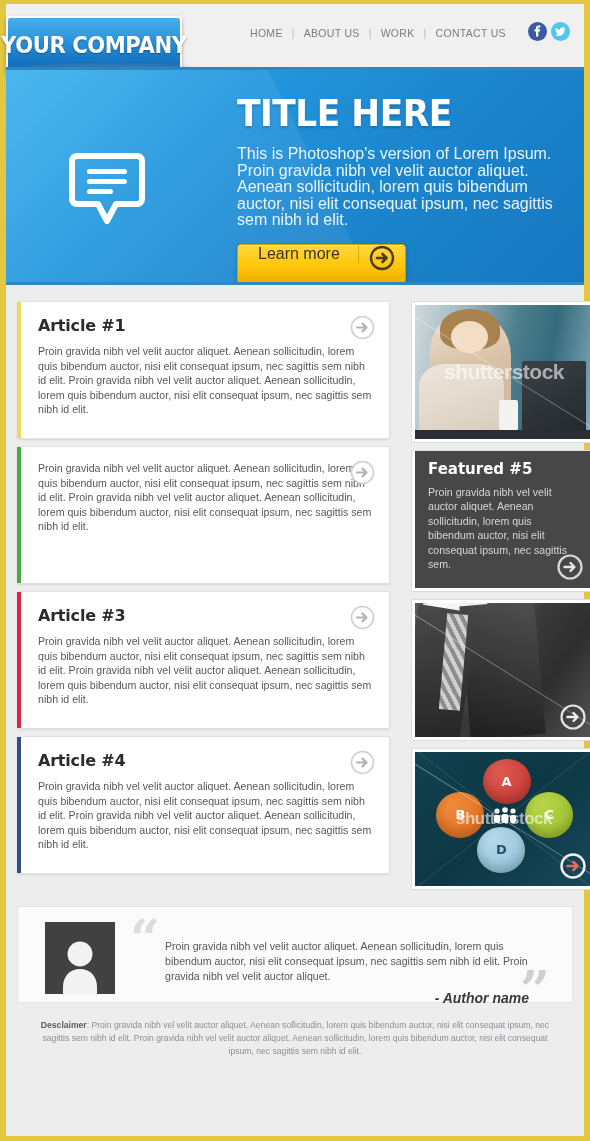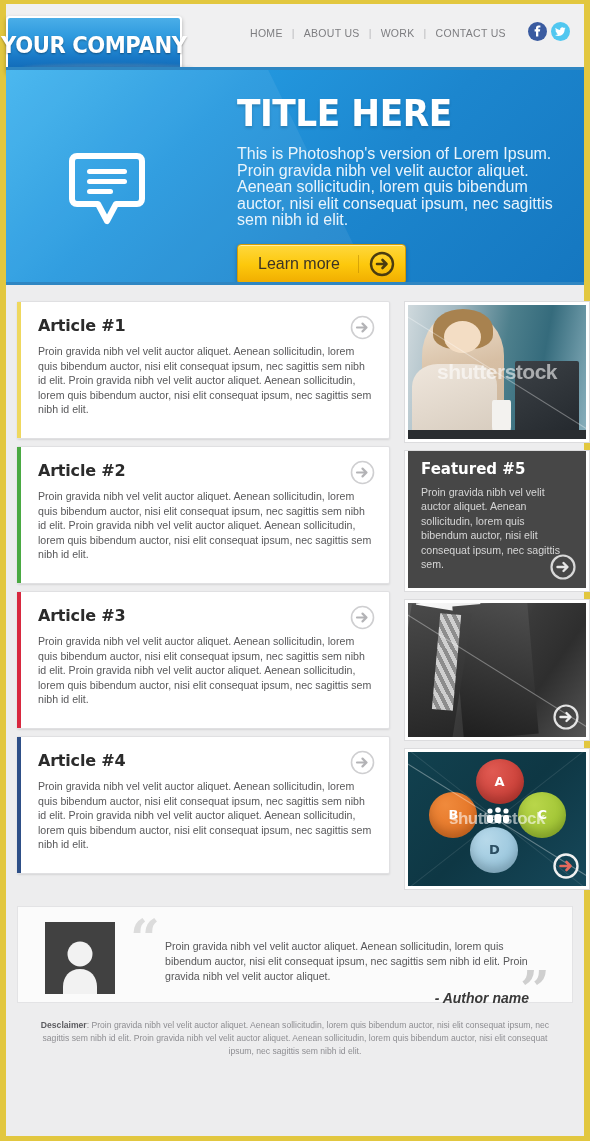--- a/index.html
+++ b/index.html
@@ -159,21 +159,21 @@
     margin-top: 12px;
     font-size: 16px;
     line-height: 16.5px;
     color: #e9f4fc;
     width: 337px;
   }
 
   .learn-btn {
     margin-top: 15px;
     display: inline-flex;
-    align-items: center;
+    align-items: flex-start;
     height: 40px;
     background: linear-gradient(180deg, #ffd83d 0%, #fdc80c 52%, #f0ad00 100%);
     border: 1px solid #d69c00;
     border-radius: 4px;
     box-shadow: 0 2px 4px rgba(0,0,0,0.25), inset 0 1px 0 rgba(255,255,255,0.55);
     cursor: pointer;
   }
   .learn-label {
     display: flex;
     align-items: center;
@@ -190,21 +190,21 @@
     width: 46px;
   }
 
   
   .content {
     position: relative;
     padding: 16px 11px 0 11px;
   }
   .grid {
     display: flex;
-    gap: 14px;
+    gap: 21px;
   }
   .col-left { width: 380px; }
   .col-right { width: 186px; }
 
   .article {
     position: relative;
     background: #ffffff;
     border: 1px solid #e0e0e2;
     border-left: 0;
     border-radius: 2px;
@@ -511,21 +511,20 @@
           <p>Proin gravida nibh vel velit auctor aliquet. Aenean sollicitudin, lorem quis bibendum auctor, nisi elit consequat ipsum, nec sagittis sem nibh id elit. Proin gravida nibh vel velit auctor aliquet. Aenean sollicitudin, lorem quis bibendum auctor, nisi elit consequat ipsum, nec sagittis sem nibh id elit.</p>
           <span class="arrow-circle">
             <svg width="25" height="25" viewBox="0 0 25 25">
               <circle cx="12.5" cy="12.5" r="11" fill="#fff" stroke="#cfcfd1" stroke-width="1.6"></circle>
               <path d="M7 12.5h9M12.5 8.6l4 3.9-4 3.9" fill="none" stroke="#b3b3b6" stroke-width="2.2" stroke-linecap="round" stroke-linejoin="round"></path>
             </svg>
           </span>
         </div>
 
         <div class="article a2">
-          <h3>Article #2</h3>
           <p>Proin gravida nibh vel velit auctor aliquet. Aenean sollicitudin, lorem quis bibendum auctor, nisi elit consequat ipsum, nec sagittis sem nibh id elit. Proin gravida nibh vel velit auctor aliquet. Aenean sollicitudin, lorem quis bibendum auctor, nisi elit consequat ipsum, nec sagittis sem nibh id elit.</p>
           <span class="arrow-circle">
             <svg width="25" height="25" viewBox="0 0 25 25">
               <circle cx="12.5" cy="12.5" r="11" fill="#fff" stroke="#cfcfd1" stroke-width="1.6"></circle>
               <path d="M7 12.5h9M12.5 8.6l4 3.9-4 3.9" fill="none" stroke="#b3b3b6" stroke-width="2.2" stroke-linecap="round" stroke-linejoin="round"></path>
             </svg>
           </span>
         </div>
 
         <div class="article a3">

